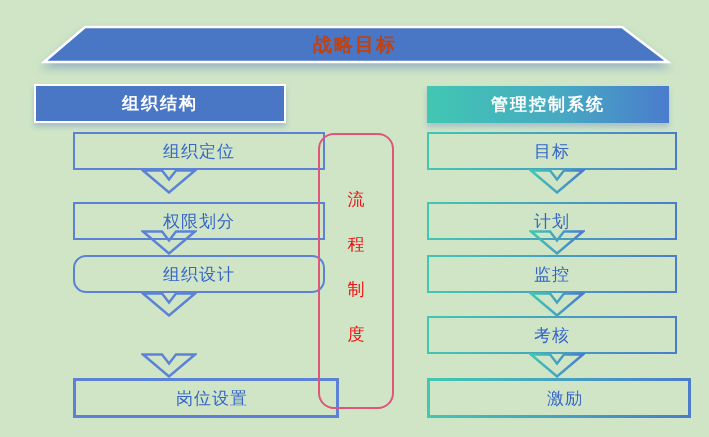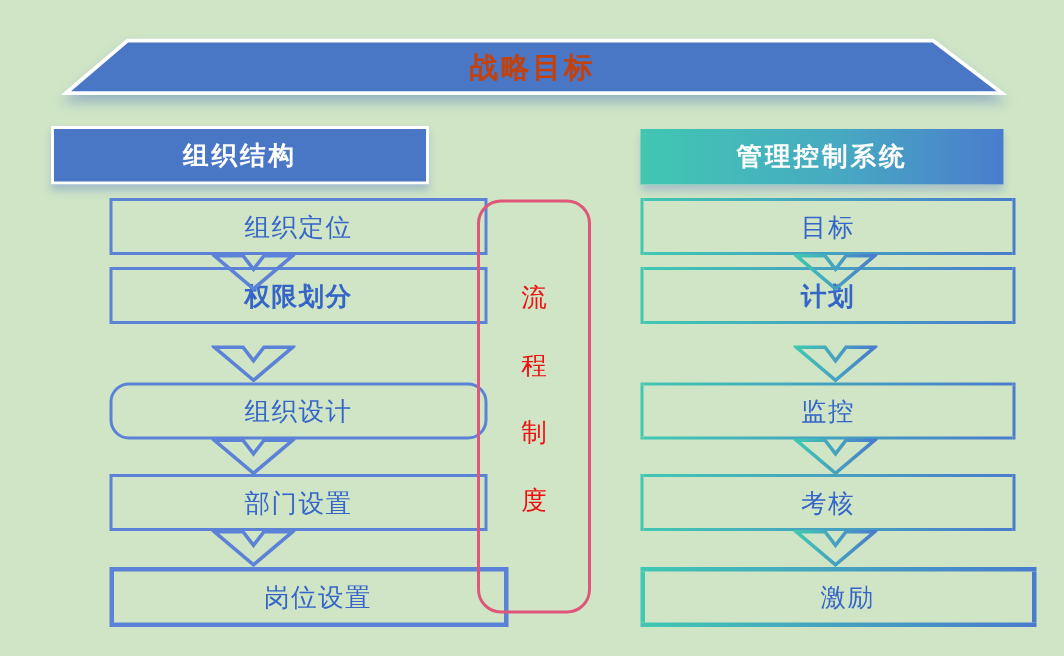--- a/index.html
+++ b/index.html
@@ -45,21 +45,21 @@
     color:#3565c8;font-size:17px;letter-spacing:1px;
     background:transparent;
   }
   .fbox.left{left:34px;border:2px solid #5b82d6;margin-left:39px;}
   .fbox.right{
     left:427px;width:246px;
     border:2px solid;
     border-image:linear-gradient(90deg,#41c7b2,#4a7ccd) 1;
   }
   .fbox.thick{border-width:3px;}
-  .r1{top:132px;} .r2{top:178px;font-weight:bold;} .r3{top:255px;border-radius:13px;} .r4{top:316px;} .r5{top:378px;padding-left:12px;}
+  .r1{top:132px;} .r2{top:202px;} .r3{top:255px;border-radius:13px;} .r4{top:316px;} .r5{top:378px;padding-left:12px;}
   
   .arrow{position:absolute;width:56px;height:25px;}
   .arrow svg{display:block;width:100%;height:100%;}
   .arrow polygon{fill:none;stroke-width:2.4;stroke-linejoin:miter;}
   .ar-left{left:141px;}
   .ar-right{left:529px;}
   .ar-left polygon{stroke:#5b82d6;}
   .ar-right polygon{stroke:url(#grad-teal-blue);}
   .g1{top:169px;} .g2{top:230px;} .g3{top:292px;} .g4{top:353px;}
   
@@ -92,21 +92,20 @@
     <polygon points="14,44 55,9 592,9 638,44" fill="#4a76c6" stroke="#ffffff" stroke-width="2.5"></polygon>
   </svg>
   <div class="banner-label">战略目标</div>
 
   <div class="hdr hdr-left">组织结构</div>
   <div class="hdr hdr-right">管理控制系统</div>
 
   <div class="fbox left r1">组织定位</div>
   <div class="fbox left r2">权限划分</div>
   <div class="fbox left r3">组织设计</div>
-  <div class="fbox left r4">部门设置</div>
   <div class="fbox left r5 thick">岗位设置</div>
 
   <div class="arrow ar-left g1">
     <svg viewBox="0 0 56 25">
         <polygon points="2,1.5 21,1.5 28,10.5 35,1.5 54,1.5 28,23.5"></polygon>
       </svg>
   </div>
   <div class="arrow ar-left g2">
     <svg viewBox="0 0 56 25">
         <polygon points="2,1.5 21,1.5 28,10.5 35,1.5 54,1.5 28,23.5"></polygon>

